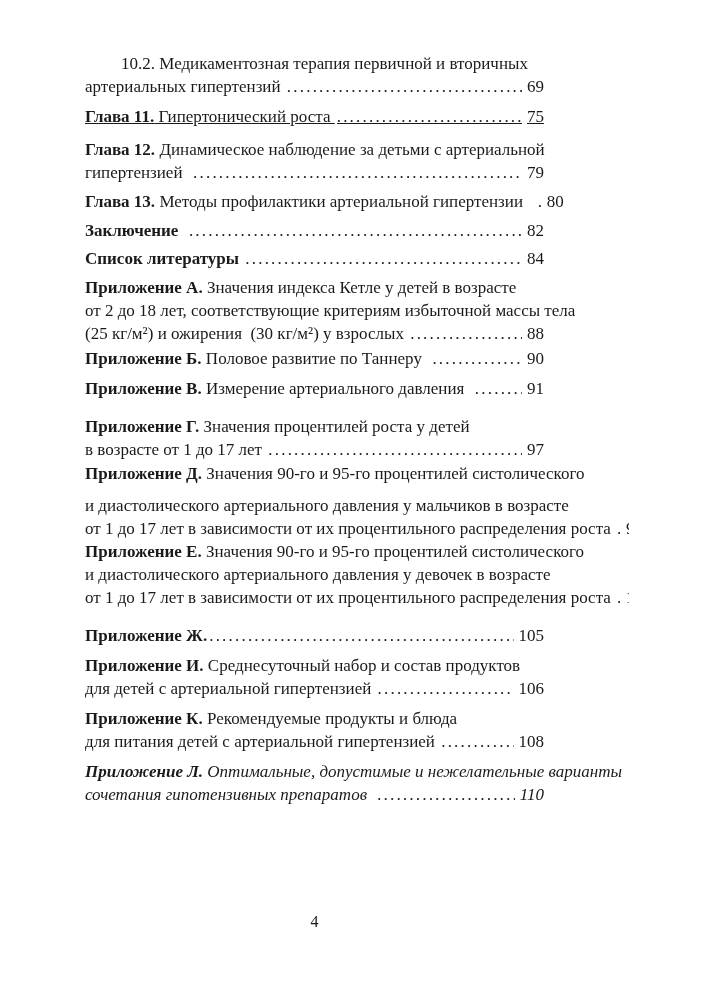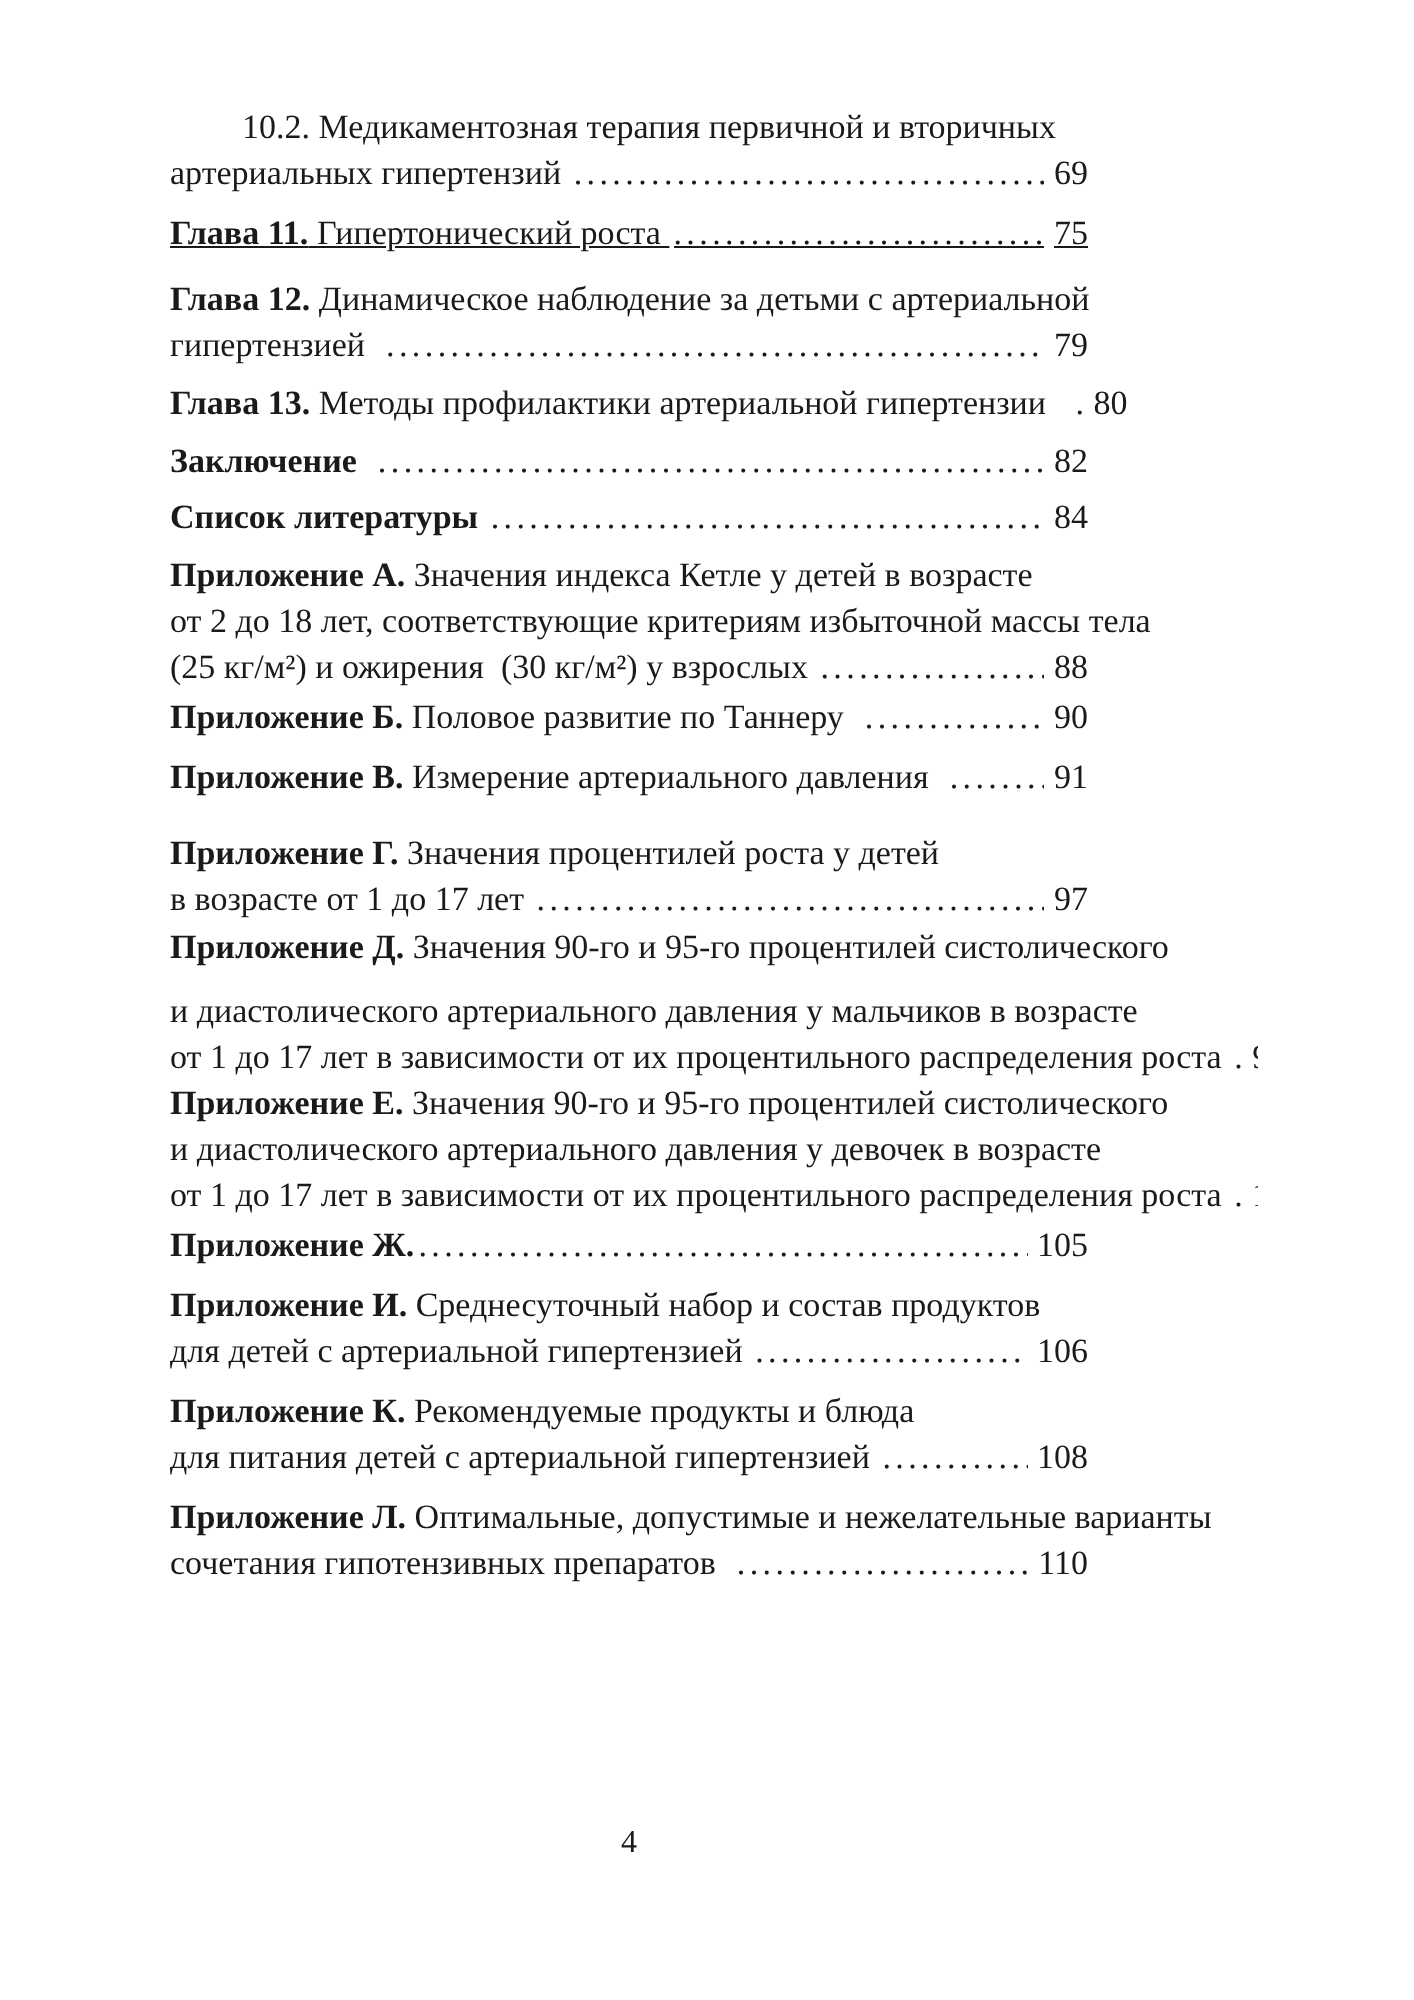--- a/index.html
+++ b/index.html
@@ -57,22 +57,22 @@
   }
   
   .entry:nth-child(2)  { margin-bottom: 10px; text-decoration: underline; }
   .entry:nth-child(3)  { margin-bottom: 6px; }
   .entry:nth-child(4)  { margin-bottom: 6px; }
   .entry:nth-child(5)  { margin-bottom: 5px; }
   .entry:nth-child(6)  { margin-bottom: 6px; }
   .entry:nth-child(7)  { margin-bottom: 2px; }
   .entry:nth-child(10) { margin-bottom: 1px; margin-top: 15px; }
   .entry:nth-child(11) { margin-bottom: 0; }
-  .entry:nth-child(12) { margin-bottom: 2px; }
-  .entry:nth-child(16) { margin-bottom: 0; }
+  .entry:nth-child(12) { margin-bottom: 15px; }
+  .entry:nth-child(16) { margin-bottom: 0; font-style: italic; }
   
   .entry:nth-child(1) .line:first-child { text-indent: 36px; }
   
   .entry:nth-child(11) .line:first-child { margin-bottom: 9px; }
   .footer {
     position: absolute;
     left: 0;
     right: 0;
     top: 912px;
     text-align: center;

